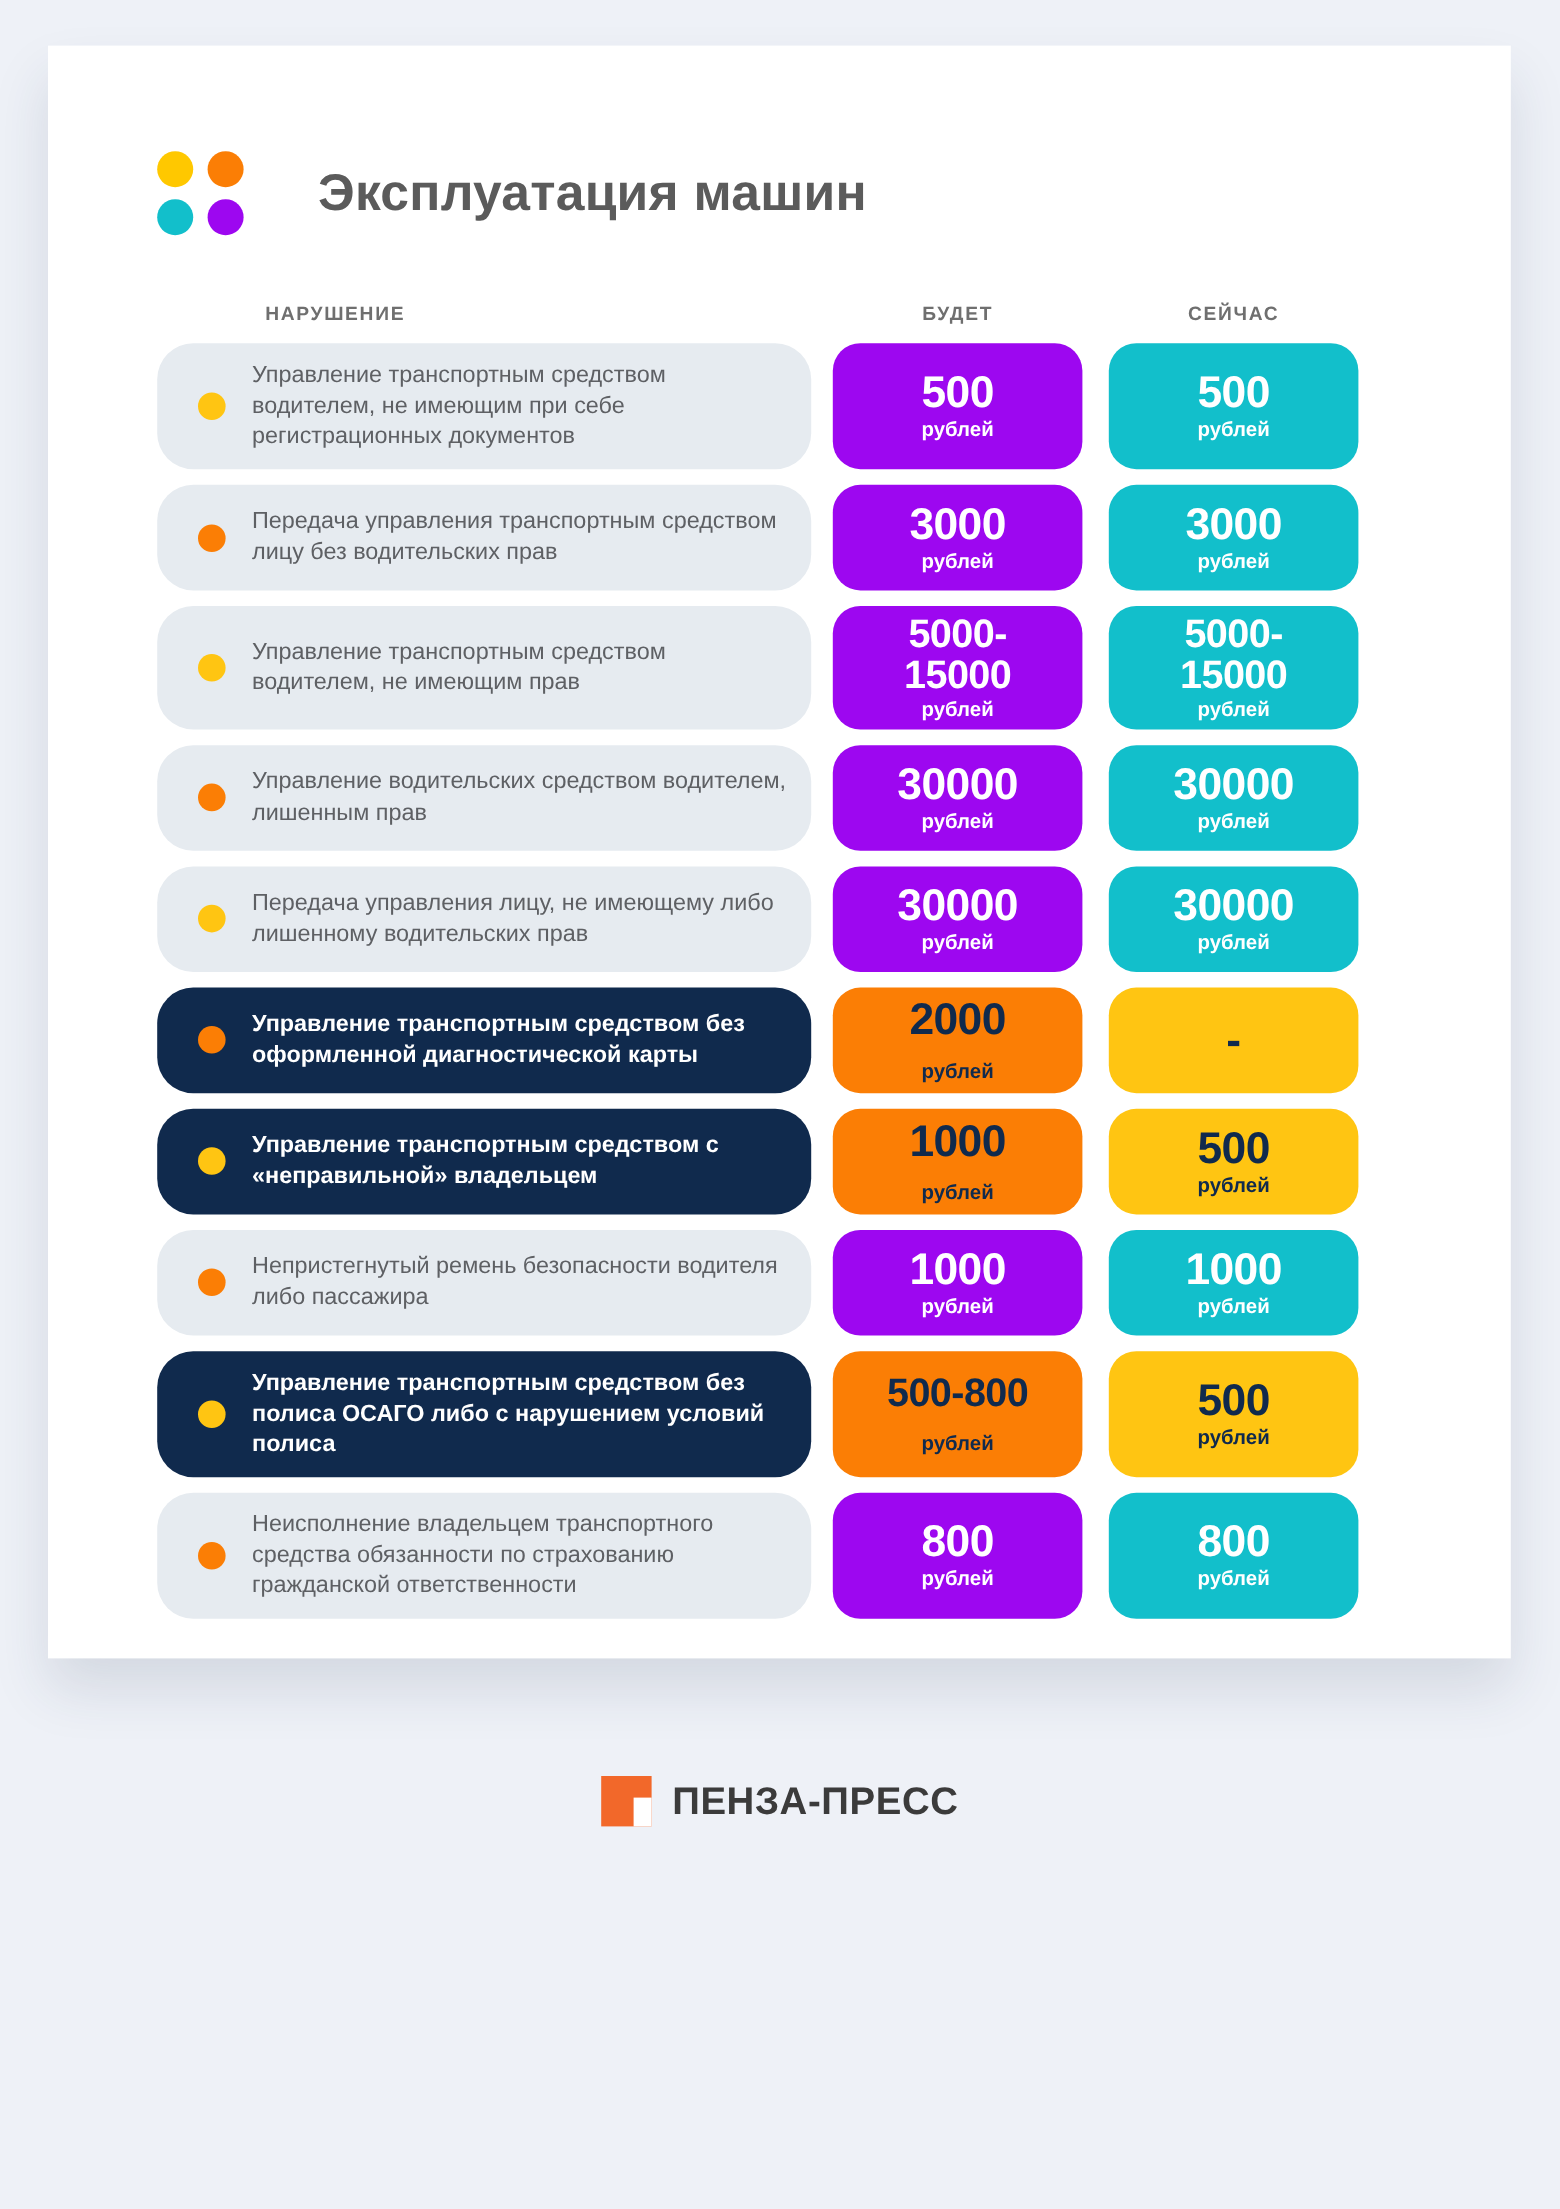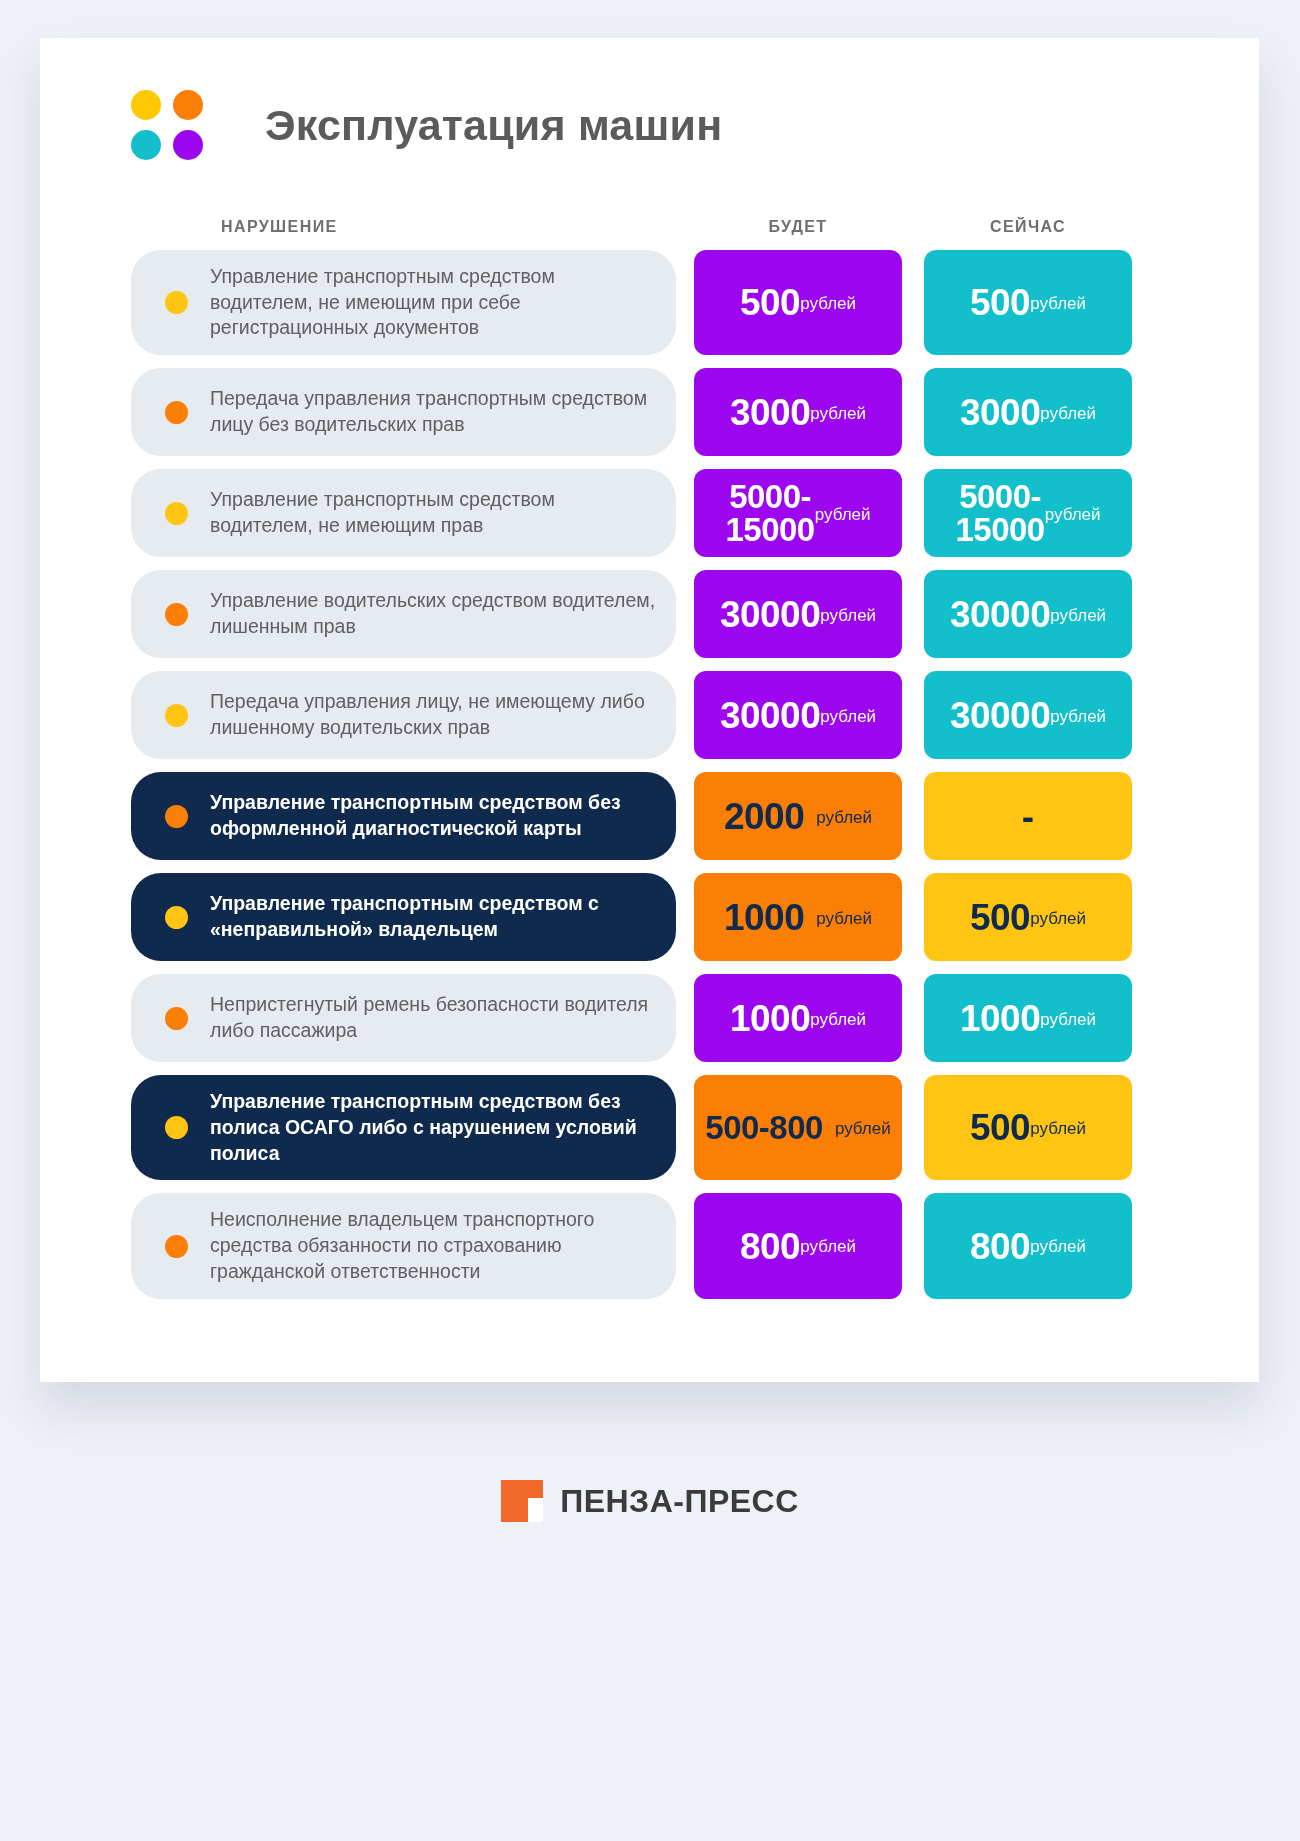--- a/index.html
+++ b/index.html
@@ -20,20 +20,21 @@
     height:1344px;
     background:#ffffff;
     box-shadow:0 26px 44px rgba(40,55,85,.13);
   }
 
   
   .header{
     display:flex;
     align-items:center;
     padding:52px 0 0 91px;
+    margin-top:36px;
   }
   .logo-dots{
     display:grid;
     grid-template-columns:30px 30px;
     grid-template-rows:30px 30px;
     gap:10px 12px;
     flex:0 0 auto;
   }
   .dot{width:30px;height:30px;border-radius:50%;}
   .dot.yellow{background:#FFC800;}
@@ -106,22 +107,23 @@
   .rowtext{
     font-size:19.5px;
     line-height:1.32;
     color:#5e6064;
   }
   .row.dark .rowtext{color:#ffffff;font-weight:bold;}
 
   .pill{
     width:208px;
     margin-left:22px;
-    border-radius:12px;
-    display:flex;
+    border-radius:23px;
+    display:flex;
+    flex-direction:column;
     align-items:center;
     justify-content:center;
     text-align:center;
     min-height:88px;
     padding:6px 4px;
     box-sizing:border-box;
   }
   .pill.first{margin-left:18px;}
   .pill.purple{background:#9D07F0;color:#fff;}
   .pill.teal{background:#12BFCB;color:#fff;}
@@ -129,21 +131,21 @@
   .pill.yellow{background:#FFC512;color:#102a4d;}
   .amount{
     font-size:37px;
     font-weight:bold;
     line-height:1.0;
     letter-spacing:-.5px;
   }
   .amount.two-line{font-size:33px;line-height:1.02;}
   .unit{
     font-size:17px;
-    font-weight:normal;
+    font-weight:bold;
     line-height:1.25;
     margin-top:2px;
   }
   .dash{font-size:37px;font-weight:bold;line-height:1;}
 
   
   .footer{
     position:absolute;
     left:0;
     top:1480px;

